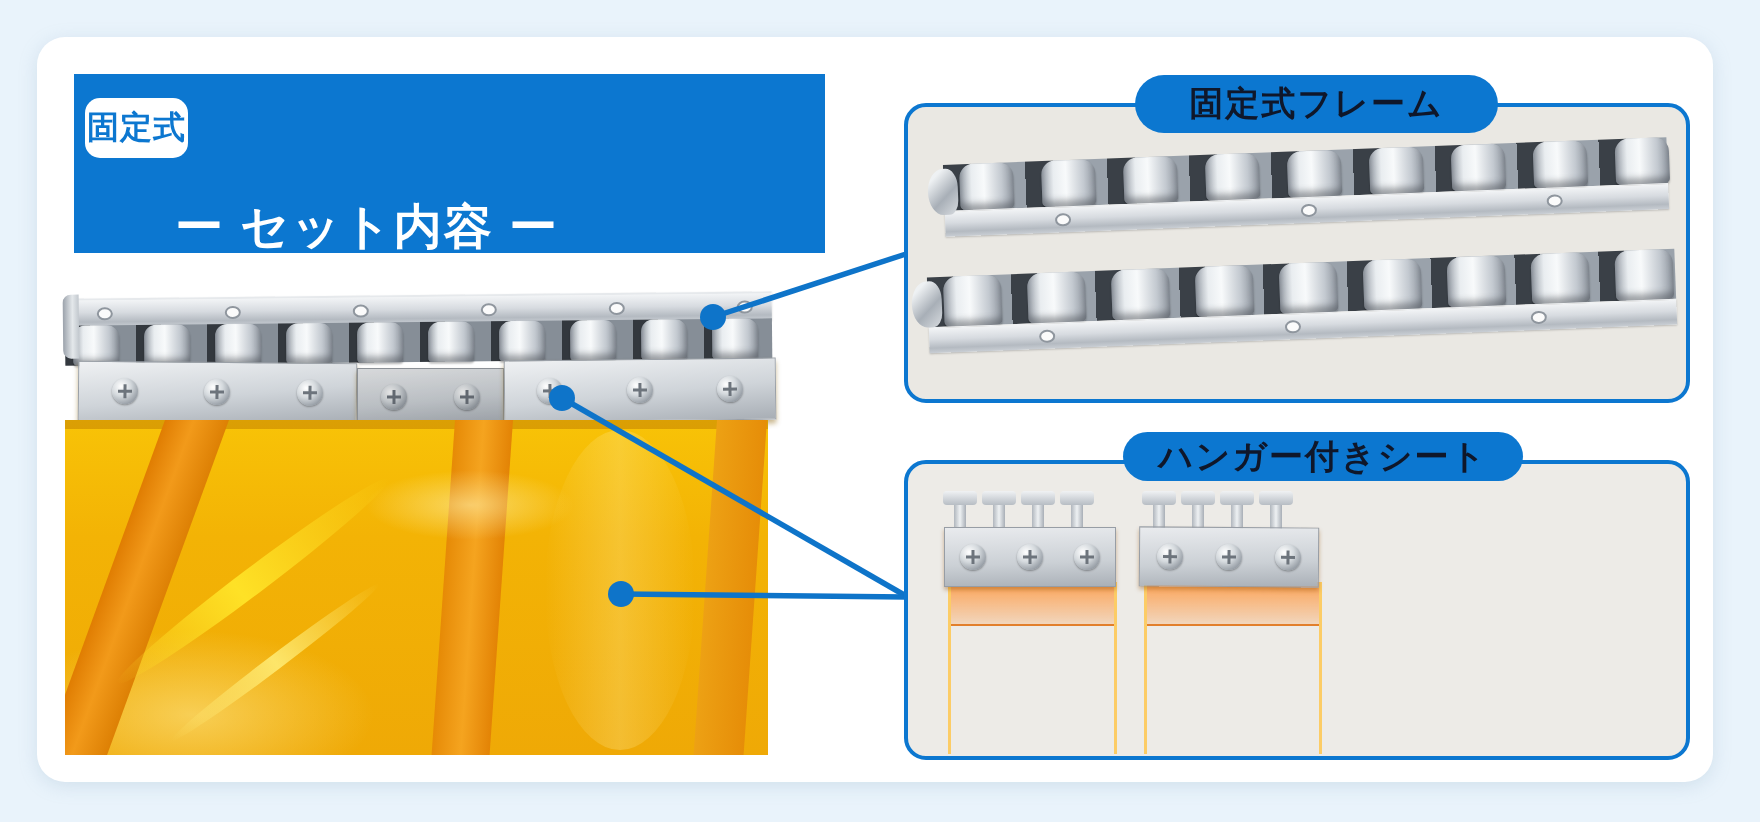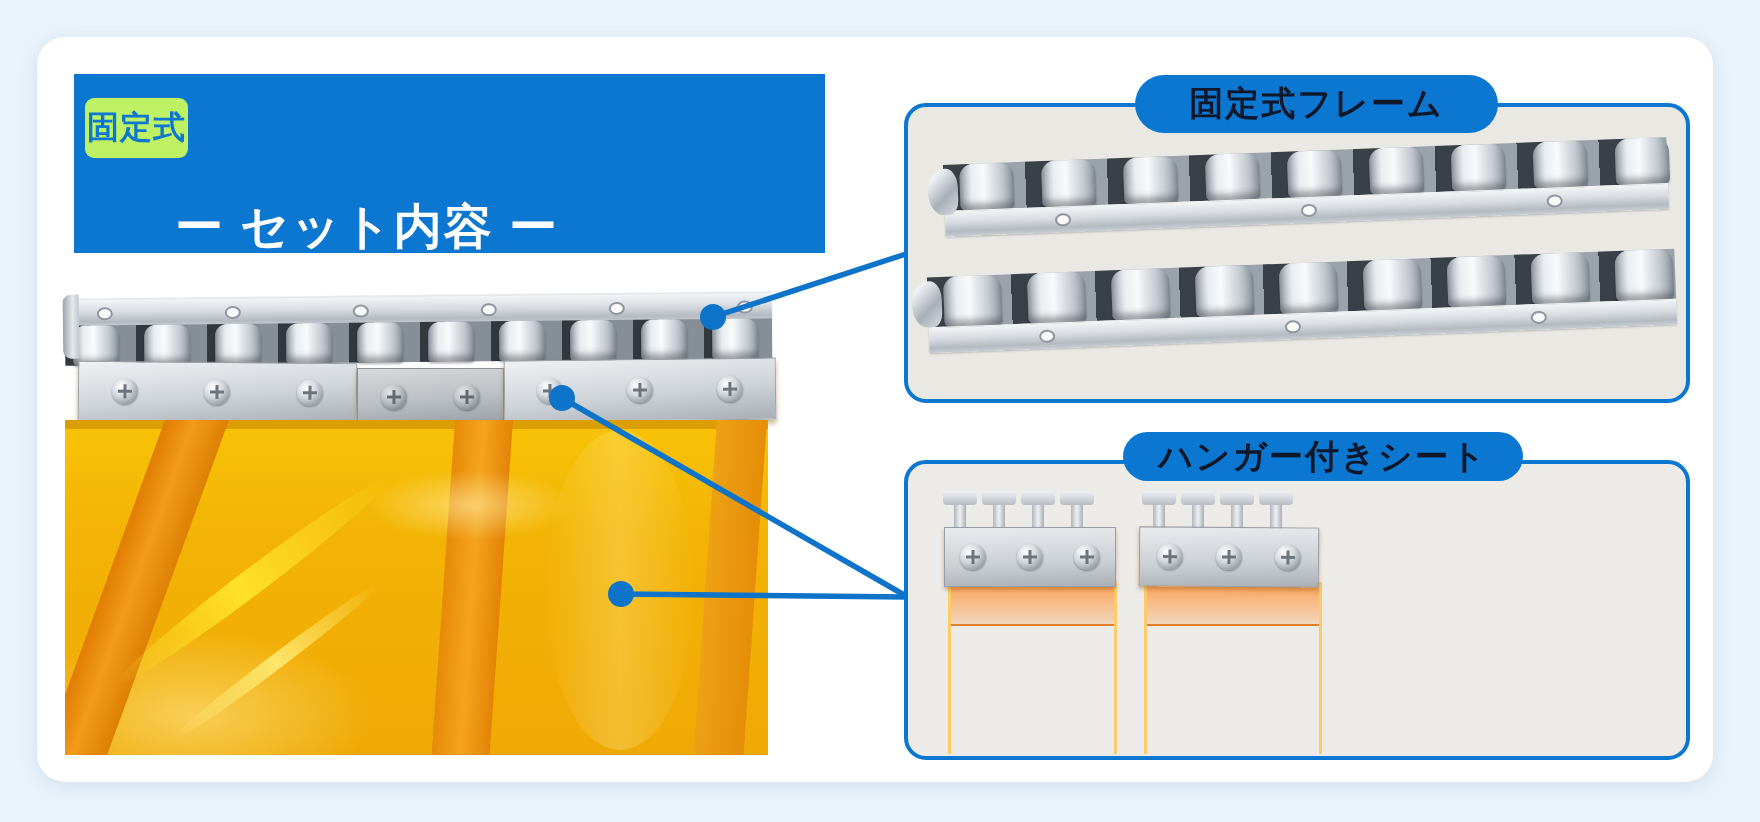--- a/index.html
+++ b/index.html
@@ -6,22 +6,22 @@
   .stage{position:relative;width:1760px;height:822px;overflow:hidden;
          font-family:"Liberation Sans","DejaVu Sans",sans-serif;
          background:var(--page-bg,#e9f3fb);}
   .card{position:absolute;left:37px;top:37px;width:1676px;height:745px;
         background:var(--card-bg,#fff);border-radius:28px;
         box-shadow:0 4px 18px rgba(140,170,195,.25);}
 
   
   .header{position:absolute;left:74px;top:74px;width:751px;height:179px;
           background:var(--accent,#0c77d0);z-index:3;}
-  .badge{position:absolute;left:11px;top:24px;width:103px;height:60px;background:#bef264;
-         border-radius:9px;display:flex;align-items:center;justify-content:center;
+  .badge{position:absolute;left:11px;top:24px;width:103px;height:60px;background:#ffffff;
+         border-radius:15px;display:flex;align-items:center;justify-content:center;
          color:var(--accent,#0c77d0);font-size:32px;font-weight:800;letter-spacing:1px;}
   .title{position:absolute;left:133px;top:24px;height:60px;line-height:60px;color:#fff;
          font-size:46px;font-weight:800;letter-spacing:3px;white-space:nowrap;}
   .subtitle{position:absolute;left:101px;top:86px;height:62px;line-height:62px;color:#fff;
          font-size:48px;font-weight:800;letter-spacing:2px;white-space:nowrap;margin-top:36px;}
 
   
   .photo-left{position:absolute;left:65px;top:255px;width:710px;height:500px;z-index:1;}
   .rail-assy{position:absolute;left:0;top:40px;width:707px;transform:rotate(-0.6deg);}
   .flange{position:relative;height:27px;

